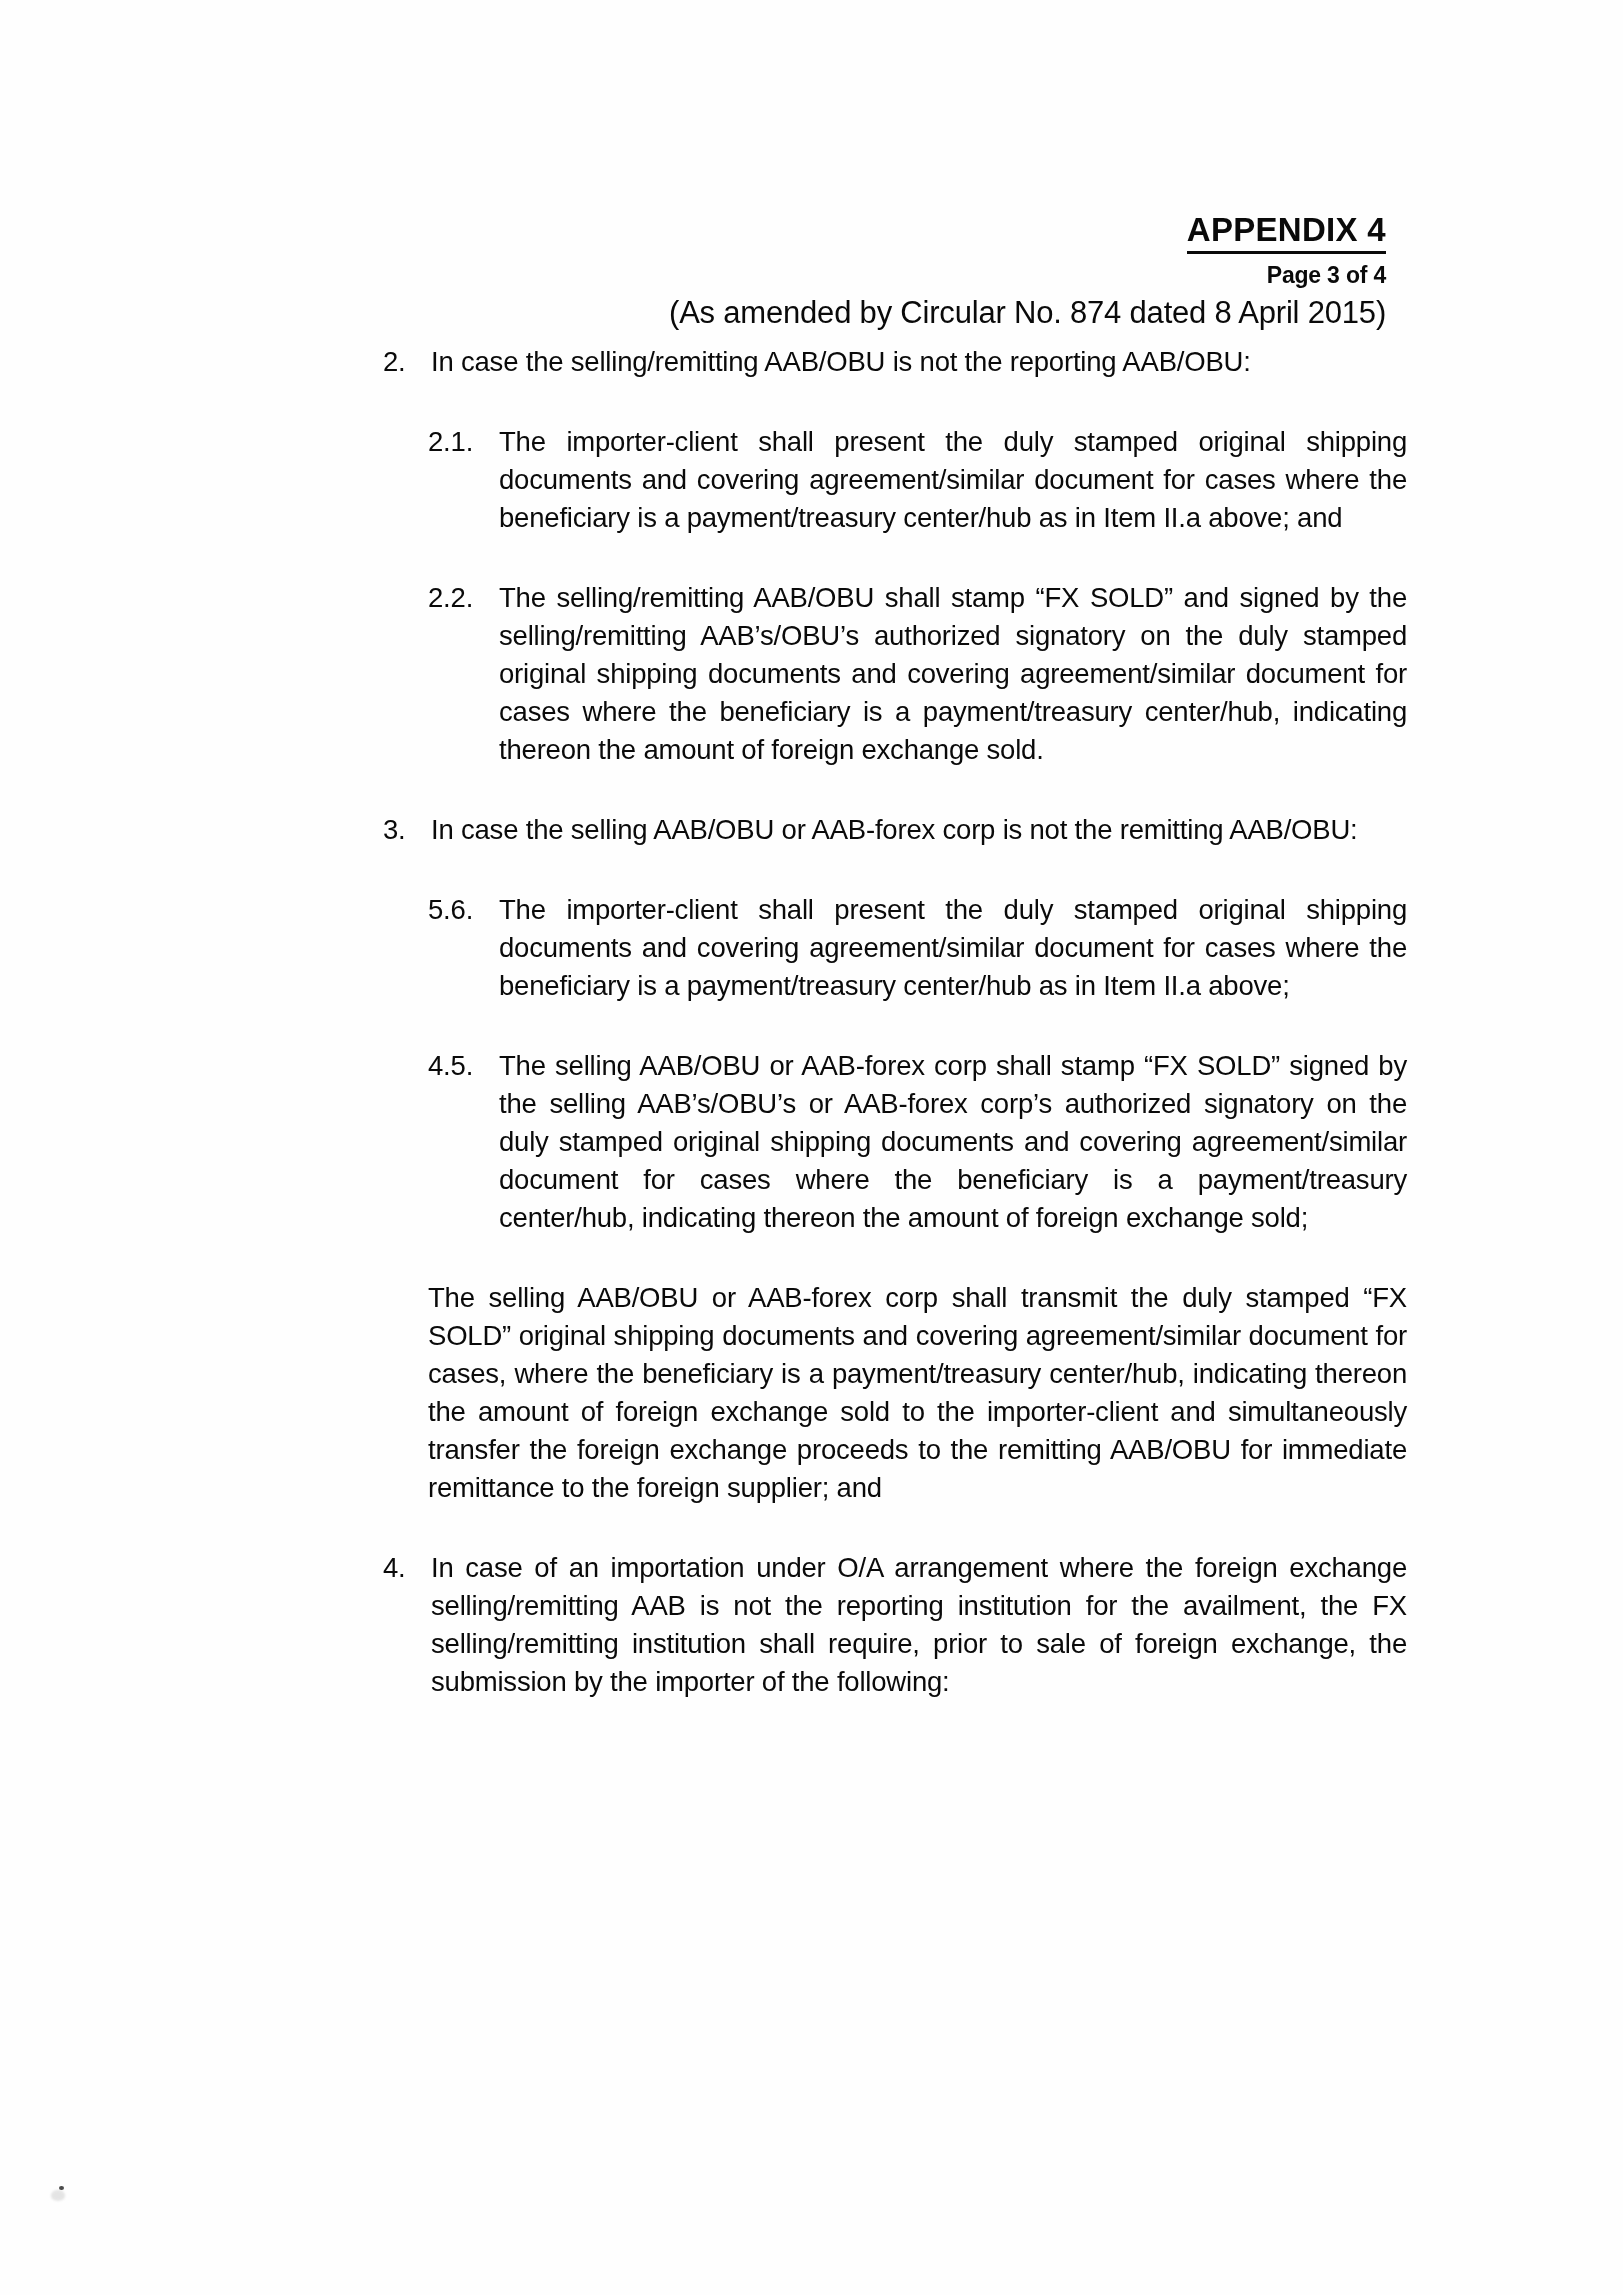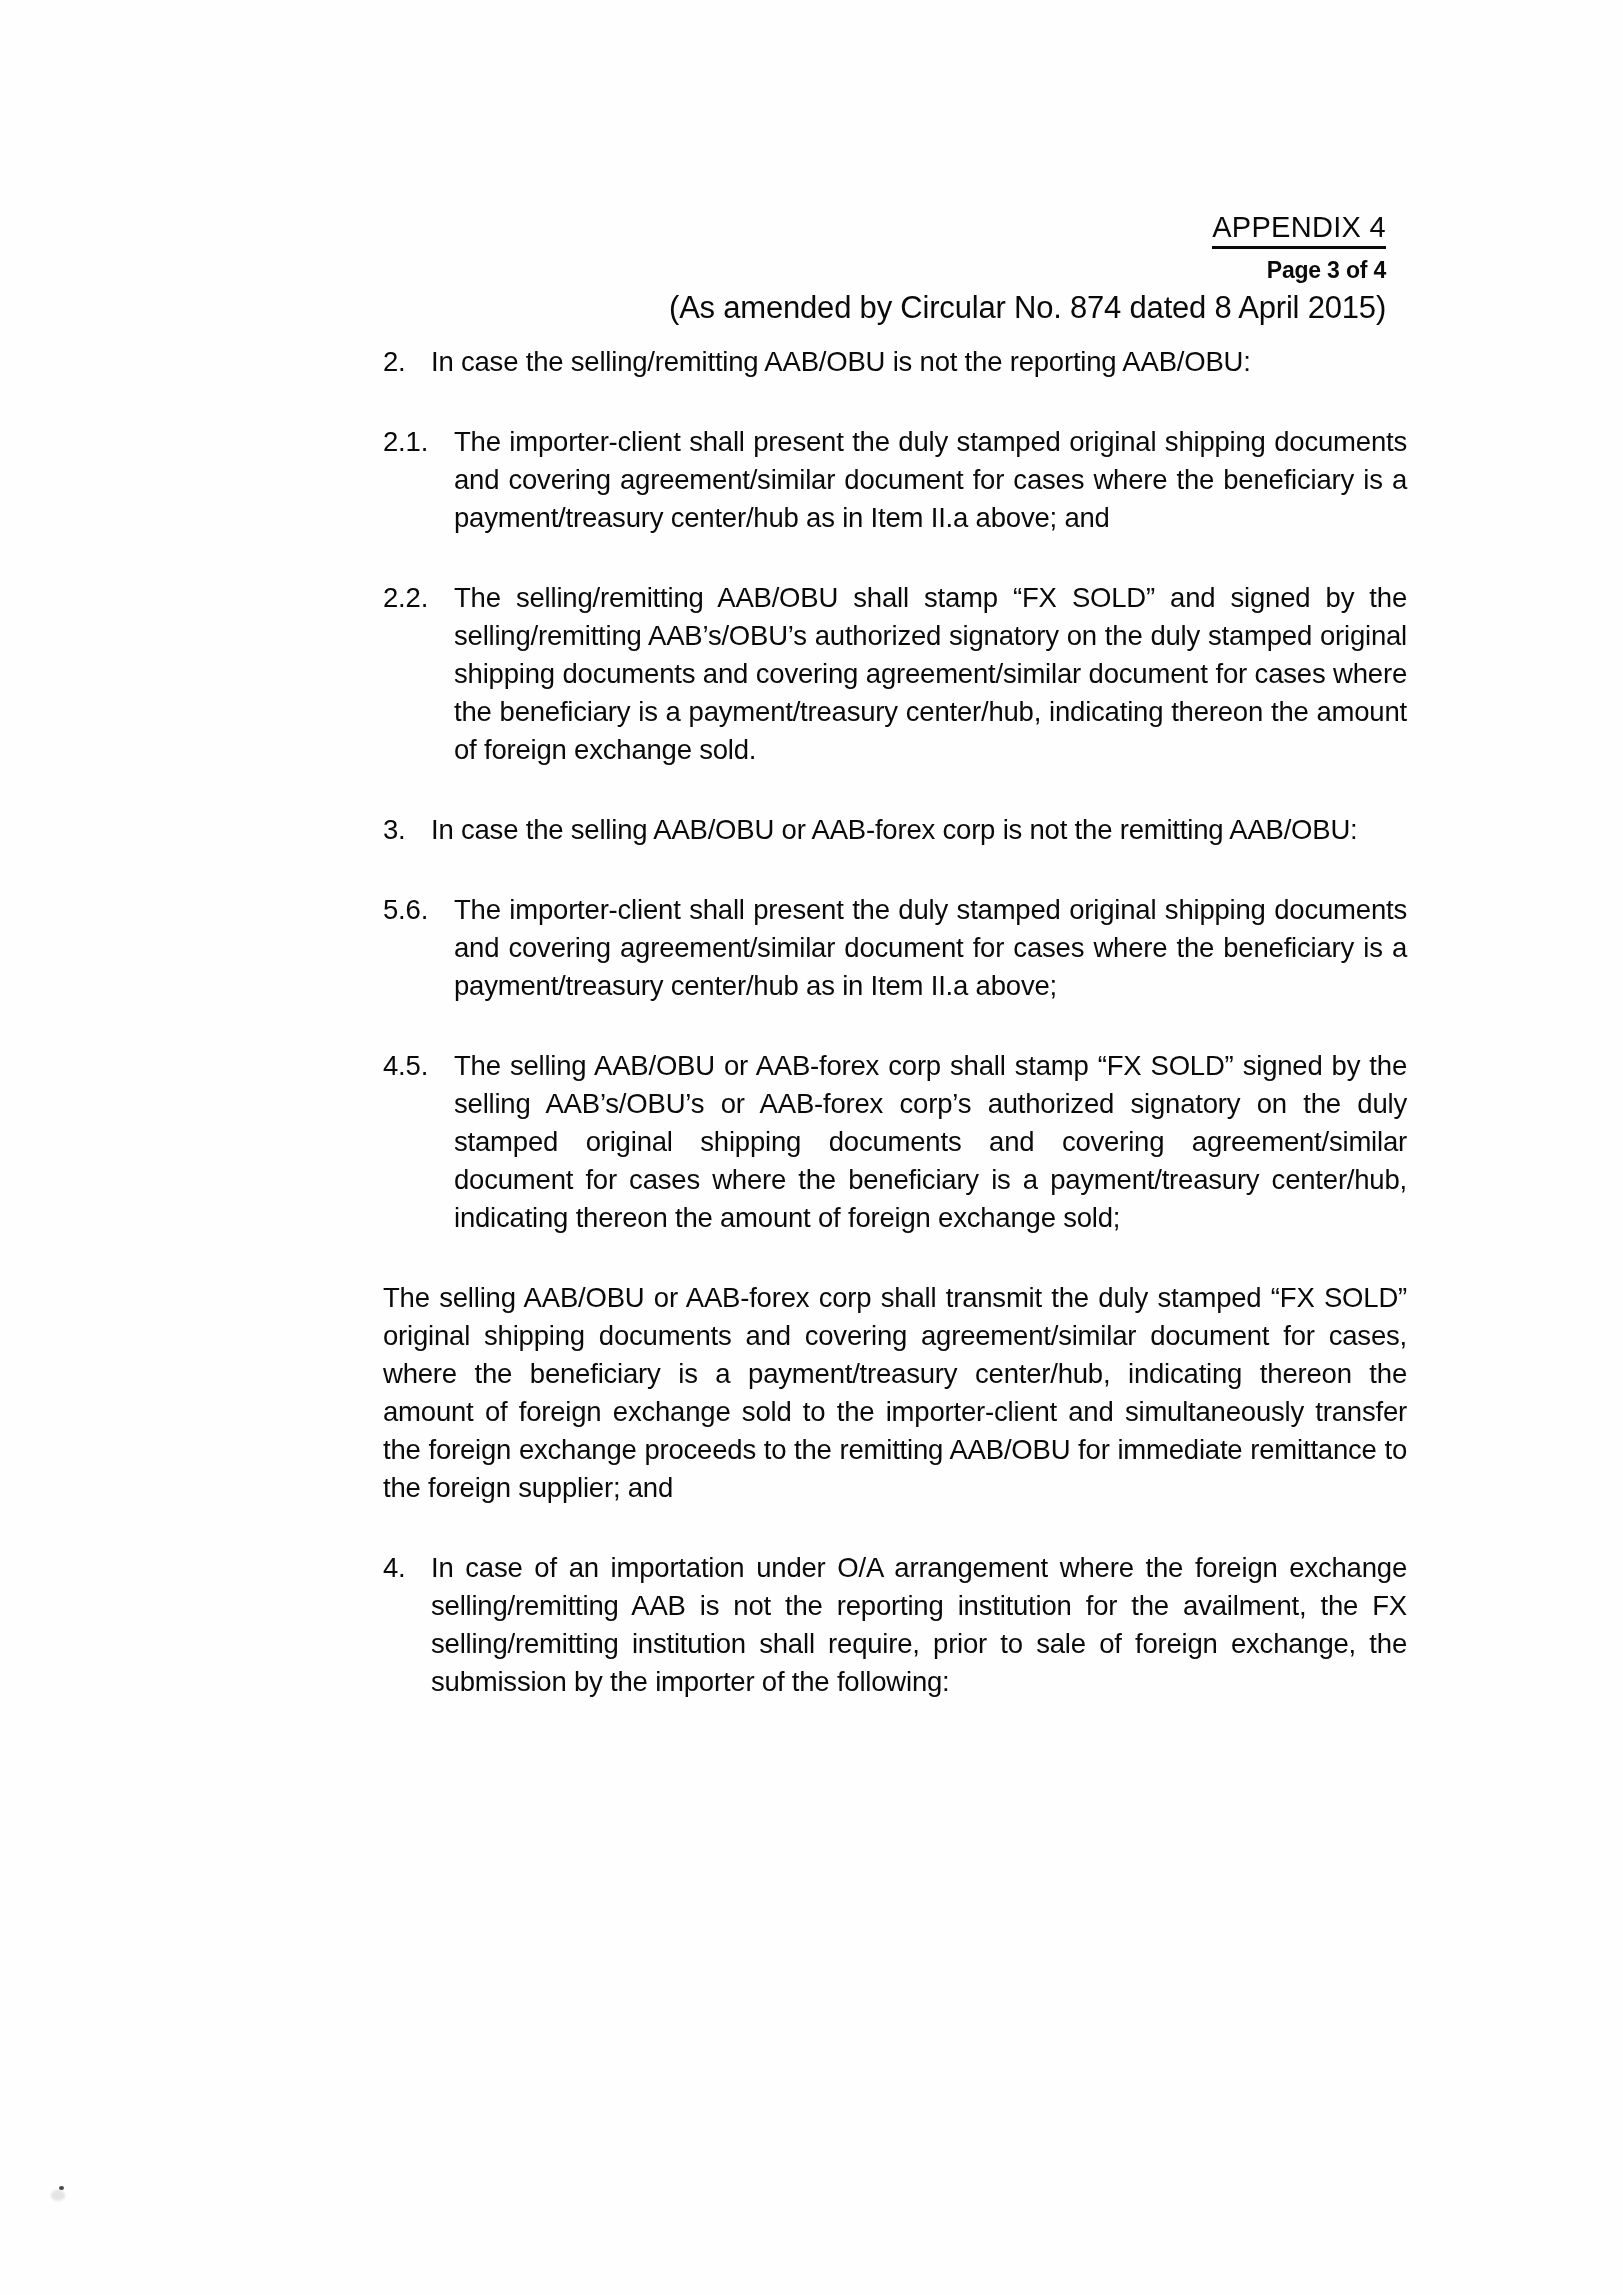--- a/index.html
+++ b/index.html
@@ -17,22 +17,22 @@
   
   .doc-header {
     position: absolute;
     top: 211px;
     right: 237px;
     text-align: right;
     white-space: nowrap;
   }
   .appendix-title {
     display: inline-block;
-    font-size: 29px;
-    font-weight: 400;
+    font-size: 33px;
+    font-weight: 700;
     letter-spacing: 0.3px;
     border-bottom: 3.9px solid #0a0a0a;
     padding-bottom: 2px;
   }
   .page-indicator {
     font-size: 23px;
     font-weight: 600;
     margin-top: 7.9px;
   }
   .amendment-note {
@@ -46,21 +46,21 @@
     top: 343px;
     left: 383px;
     right: 216px;
     font-size: 27.5px;
     line-height: 38px;
     font-weight: 500;
     text-align: justify;
   }
   .item, .subitem { display: flex; margin-bottom: 42px; }
   .item > .num { flex: 0 0 48px; }
-  .subitem { }
+  .subitem { margin-left: 45px; }
   .subitem > .num { flex: 0 0 71px; }
   .txt { flex: 1 1 auto; }
   .item:last-child, .subitem:last-child { margin-bottom: 0; }
   
   .scan-speck {
     position: absolute;
     left: 59px;
     top: 2186px;
     width: 4.6px;
     height: 3.9px;

